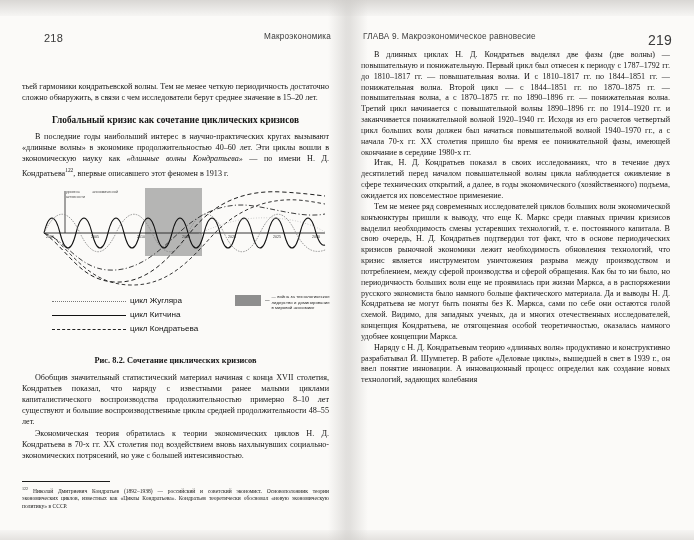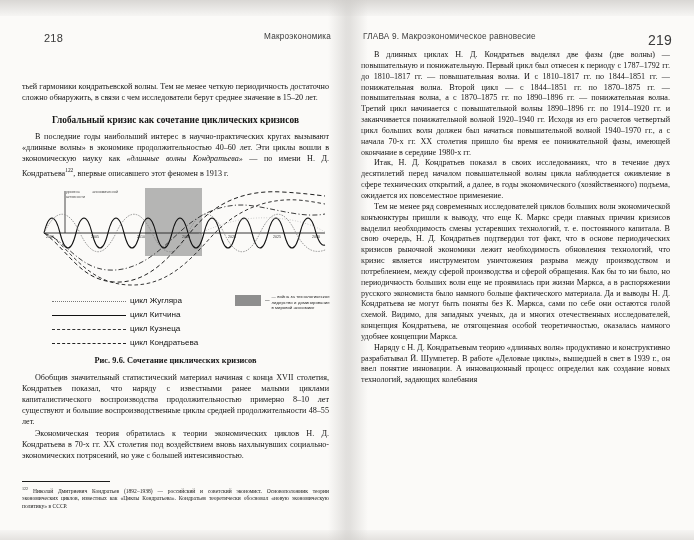--- a/index.html
+++ b/index.html
@@ -344,44 +344,38 @@
                 <span class="legend-label">цикл Жугляра</span>
               </div>
 
               <div class="legend-row">
                 <span class="legend-key k-solid">
                     <i class="rule"></i>
                   </span>
                 <span class="legend-label">цикл Китчина</span>
               </div>
 
-              <div class="legend-row">
-                <span class="legend-key k-dashdot">
-                    <i class="rule"></i>
-                  </span>
-                <span class="legend-label">цикл Кузнеца</span>
-              </div>
 
               <div class="legend-row">
                 <span class="legend-key k-dashed">
                     <i class="rule"></i>
                   </span>
                 <span class="legend-label">цикл Кондратьева</span>
               </div>
             </div>
 
             <div class="legend-right">
               <span class="legend-swatch"></span>
               <span class="legend-dashmark">—</span>
               <span class="legend-note">— война за технологическое лидерство и доминирование в мировой экономике</span>
             </div>
           </div>
 
           <p class="fig-caption">
-            <span class="capnum">Рис. 9.6.</span>
+            <span class="capnum">Рис. 8.2.</span>
             <span>Сочетание циклических кризисов</span>
           </p>
         </div>
 
         <p class="para" style="margin-top:6px;">Обобщив значительный статистический материал начиная с конца XVII столетия, Кондратьев показал, что наряду с известными ранее малыми циклами капиталистического воспроизводства продолжительностью примерно 8–10 лет существуют и большие воспроизводственные циклы средней продолжительности 48–55 лет.</p>
 
         <p class="para" style="margin-top:2px;">Экономическая теория обратилась к теории экономических циклов Н. Д. Кондратьева в 70-х гг. XX столетия под воздействием вновь нахлынувших социально-экономических потрясений, но уже с большей интенсивностью.</p>
       </div>
 
       <div class="footnote-wrap">

